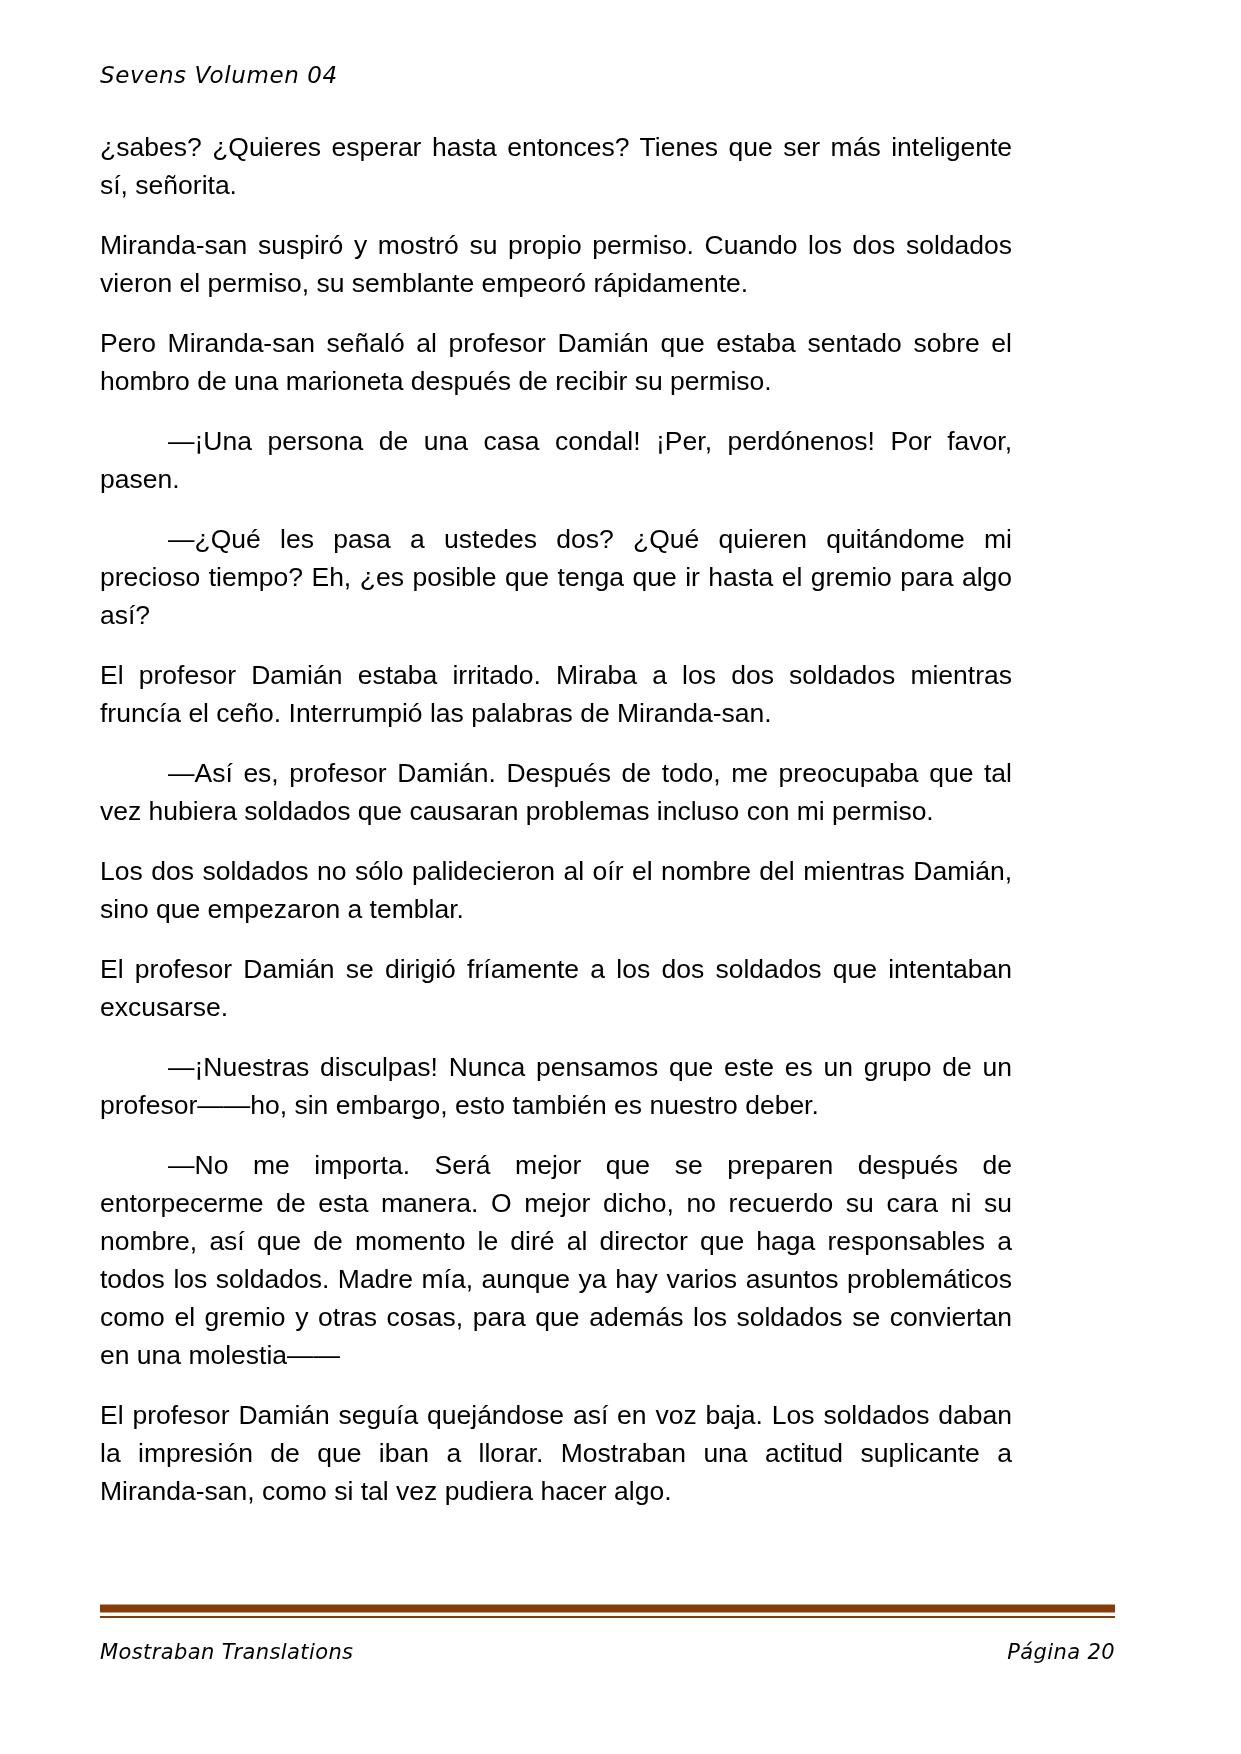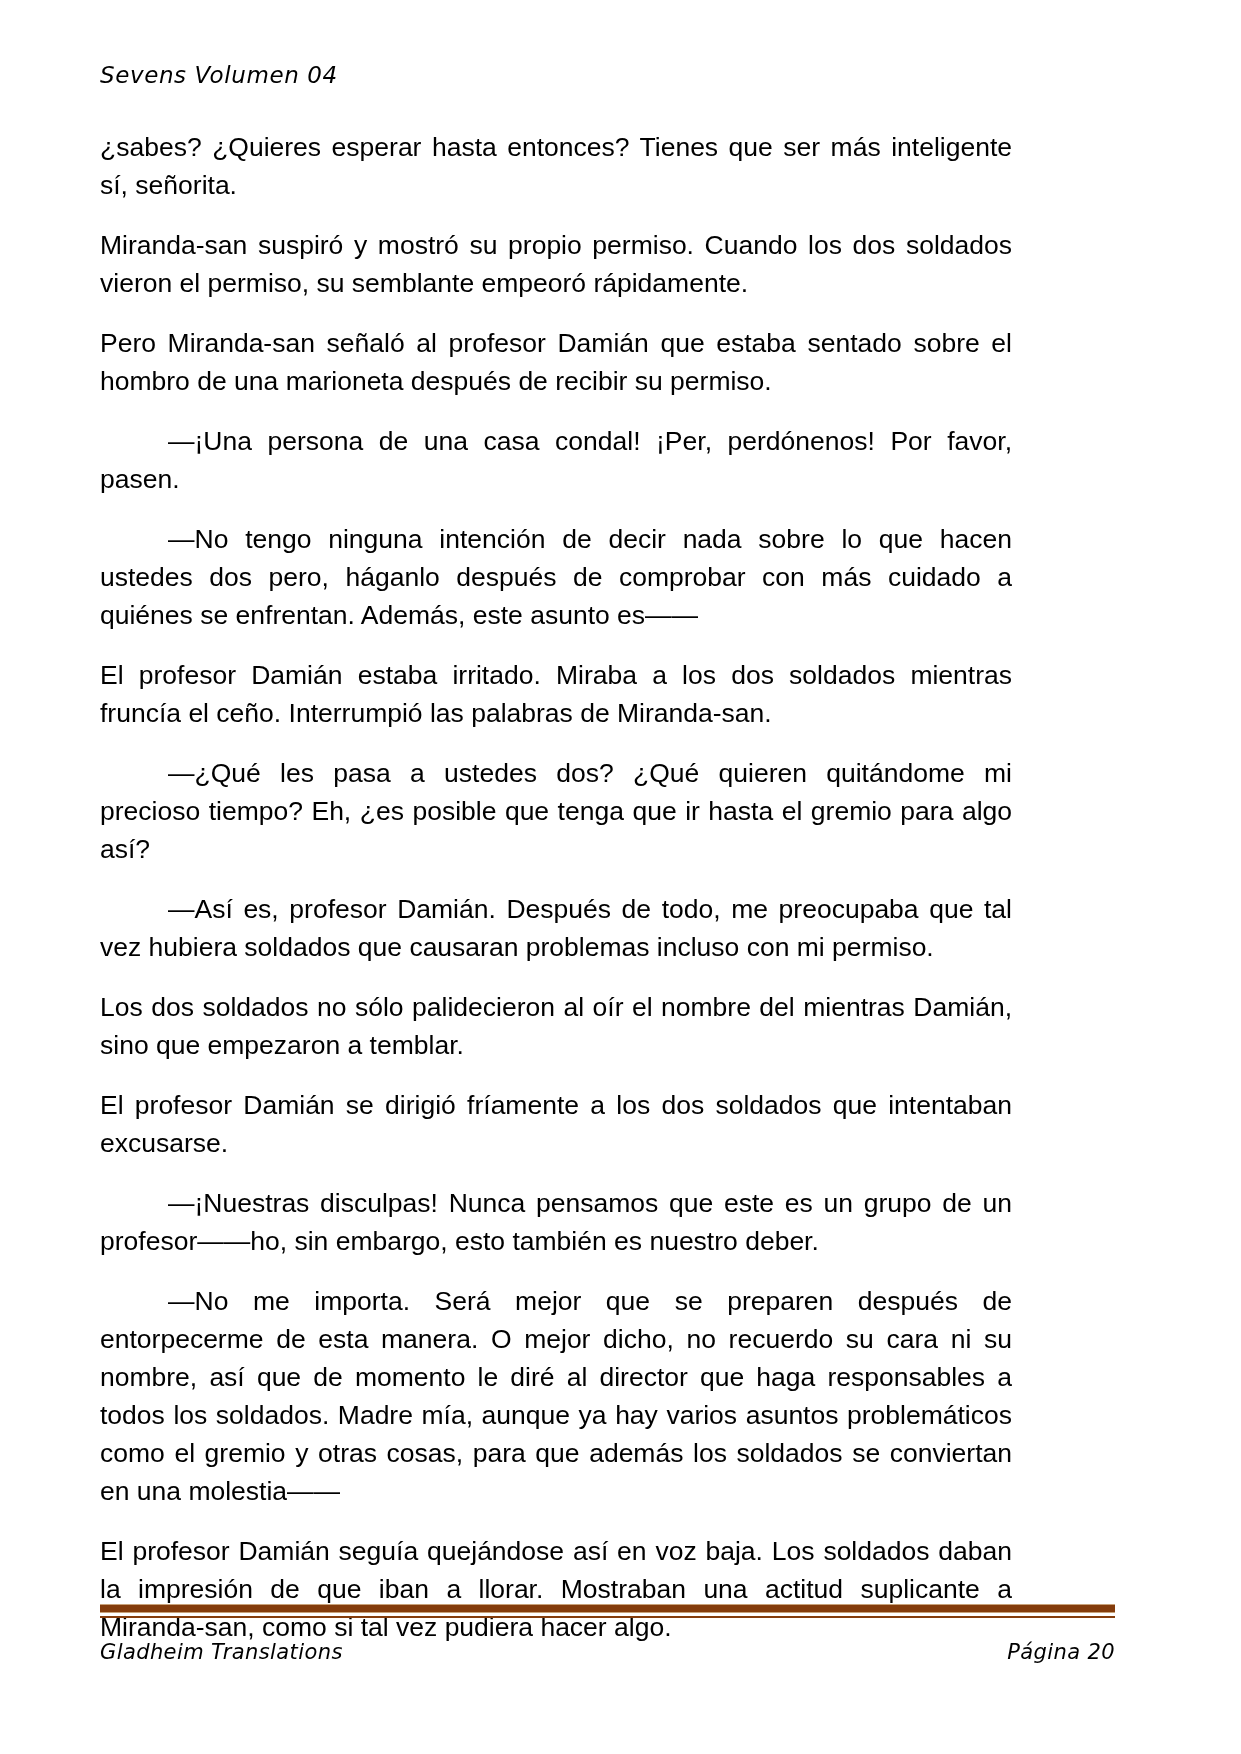--- a/index.html
+++ b/index.html
@@ -108,36 +108,35 @@
 
   <div class="header">
     <div class="header-title">Sevens Volumen 04</div>
   </div>
 
   <div class="content" id="body-content">
       <p class="para">¿sabes? ¿Quieres esperar hasta entonces? Tienes que ser más inteligente sí, señorita.</p>
       <p class="para">Miranda-san suspiró y mostró su propio permiso. Cuando los dos soldados vieron el permiso, su semblante empeoró rápidamente.</p>
       <p class="para">Pero Miranda-san señaló al profesor Damián que estaba sentado sobre el hombro de una marioneta después de recibir su permiso.</p>
       <p class="para dialogue">—¡Una persona de una casa condal! ¡Per, perdónenos! Por favor, pasen.</p>
-      <p class="para dialogue">—No tengo ninguna intención de decir nada sobre lo que hacen ustedes dos pero, háganlo después de comprobar con más cuidado a quiénes se enfrentan. Además, este asunto es——</p>
+      <p class="para dialogue">—¿Qué les pasa a ustedes dos? ¿Qué quieren quitándome mi precioso tiempo? Eh, ¿es posible que tenga que ir hasta el gremio para algo así?</p>
       <p class="para">El profesor Damián estaba irritado. Miraba a los dos soldados mientras fruncía el ceño. Interrumpió las palabras de Miranda-san.</p>
-      <p class="para dialogue">—¿Qué les pasa a ustedes dos? ¿Qué quieren quitándome mi precioso tiempo? Eh, ¿es posible que tenga que ir hasta el gremio para algo así?</p>
       <p class="para dialogue">—Así es, profesor Damián. Después de todo, me preocupaba que tal vez hubiera soldados que causaran problemas incluso con mi permiso.</p>
       <p class="para">Los dos soldados no sólo palidecieron al oír el nombre del mientras Damián, sino que empezaron a temblar.</p>
       <p class="para">El profesor Damián se dirigió fríamente a los dos soldados que intentaban excusarse.</p>
       <p class="para dialogue">—¡Nuestras disculpas! Nunca pensamos que este es un grupo de un profesor——ho, sin embargo, esto también es nuestro deber.</p>
       <p class="para dialogue">—No me importa. Será mejor que se preparen después de entorpecerme de esta manera. O mejor dicho, no recuerdo su cara ni su nombre, así que de momento le diré al director que haga responsables a todos los soldados. Madre mía, aunque ya hay varios asuntos problemáticos como el gremio y otras cosas, para que además los soldados se conviertan en una molestia——</p>
       <p class="para">El profesor Damián seguía quejándose así en voz baja. Los soldados daban la impresión de que iban a llorar. Mostraban una actitud suplicante a Miranda-san, como si tal vez pudiera hacer algo.</p>
     </div>
 
   <div class="footer">
     <div class="footer-rule">
       <div class="bar-thick" style="background: rgb(132, 60, 12); border-top-color: rgb(200, 162, 122); border-bottom-color: rgb(200, 162, 122);"></div>
       <div class="bar-gap"></div>
       <div class="bar-thin" style="background: rgb(132, 60, 12);"></div>
     </div>
     <div class="footer-row">
-      <div class="footer-text">Gladheim Translations</div>
+      <div class="footer-text">Mostraban Translations</div>
       <div class="footer-text">Página 20</div>
     </div>
   </div>
 
 </div>
 
 </body></html>

